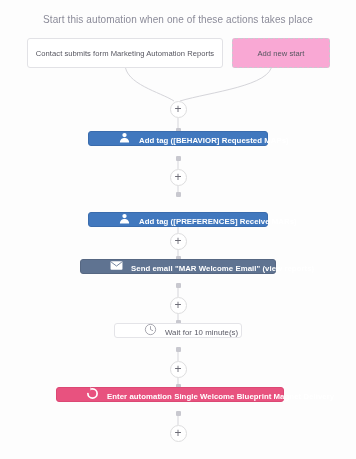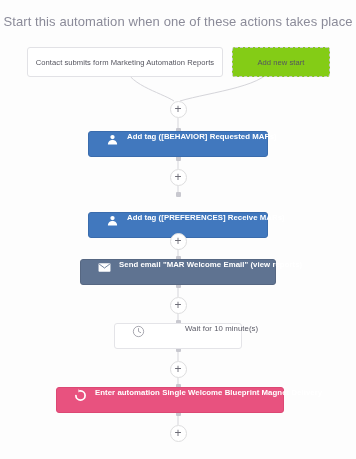--- a/index.html
+++ b/index.html
@@ -22,30 +22,30 @@
     background: #fdfdfd;
   }
 
   
   .start-header {
     position: absolute;
     top: 14px;
     left: 0;
     width: 356px;
     text-align: center;
-    font-size: 13px;
+    font-size: 10px;
     color: #8b8b99;
     letter-spacing: 0.1px;
     white-space: nowrap;
   }
 
   
   .start-row {
     position: absolute;
-    top: 47px;
+    top: 38px;
     left: 27px;
     width: 303px;
     height: 24px;
   }
   .start-box {
     position: absolute;
     top: 0;
     height: 30px;
     box-sizing: border-box;
     background: #ffffff;
@@ -61,21 +61,21 @@
     padding: 0 6px;
   }
   .start-box.existing {
     left: 0;
     width: 196px;
   }
   .start-box.add-new {
     left: 205px;
     width: 98px;
     border: 1px dashed #c9c9d0;
-    background: #84cc16;
+    background: #f9a8d4;
     color: #55555f;
   }
 
   
   .wires {
     position: absolute;
     top: 0;
     left: 0;
     width: 356px;
     height: 459px;
@@ -102,26 +102,26 @@
     font-size: 12px;
     line-height: 1;
     color: #6e6e78;
     font-family: "Liberation Sans", sans-serif;
     margin-top: -1px;
   }
 
   
   .node {
     position: absolute;
-    height: 26px;
+    height: 15px;
     box-sizing: border-box;
     border-radius: 3px;
     display: flex;
-    align-items: flex-start;
-    padding-left: 16px;
+    align-items: flex-end;
+    padding-left: 28px;
     z-index: 3;
     white-space: nowrap;
   }
   .node .node-icon {
     width: 15px;
     height: 15px;
     flex: 0 0 15px;
     display: flex;
     align-items: center;
     justify-content: center;
@@ -143,21 +143,20 @@
   }
   .node.slate .node-label { color: #ffffff; }
   .node.pink {
     background: #e8527f;
     border: 1px solid #dc4874;
   }
   .node.pink .node-label { color: #ffffff; }
   .node.white {
     background: #ffffff;
     border: 1px solid #e4e4e8;
-    gap: 32px;
   }
   .node.white .node-label { color: #5a5a66; font-weight: normal; }
 
   
   .edge-dot {
     position: absolute;
     width: 5px;
     height: 5px;
     left: 50%;
     margin-left: -2.5px;

